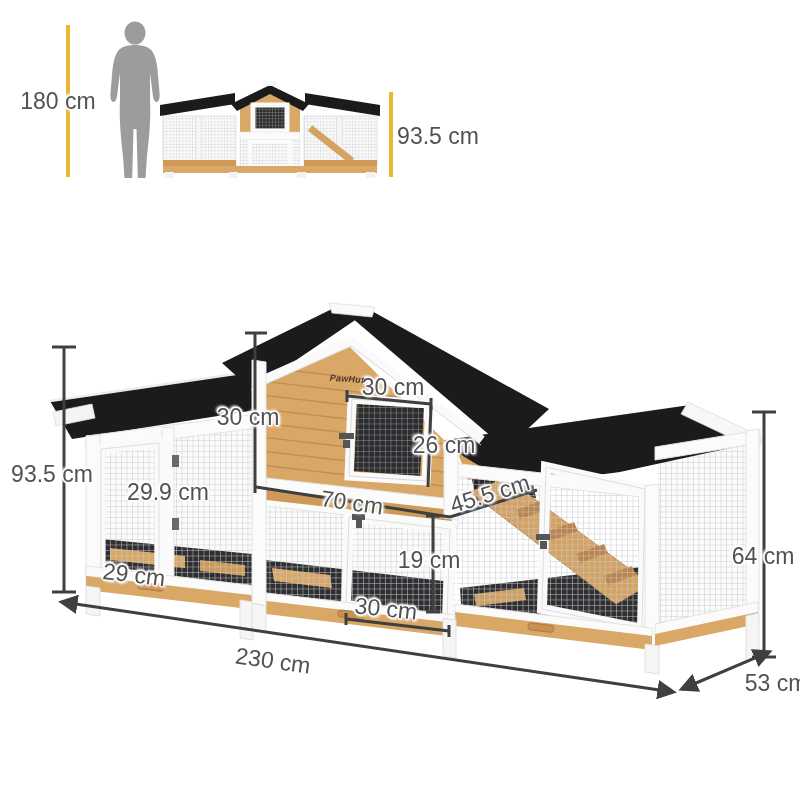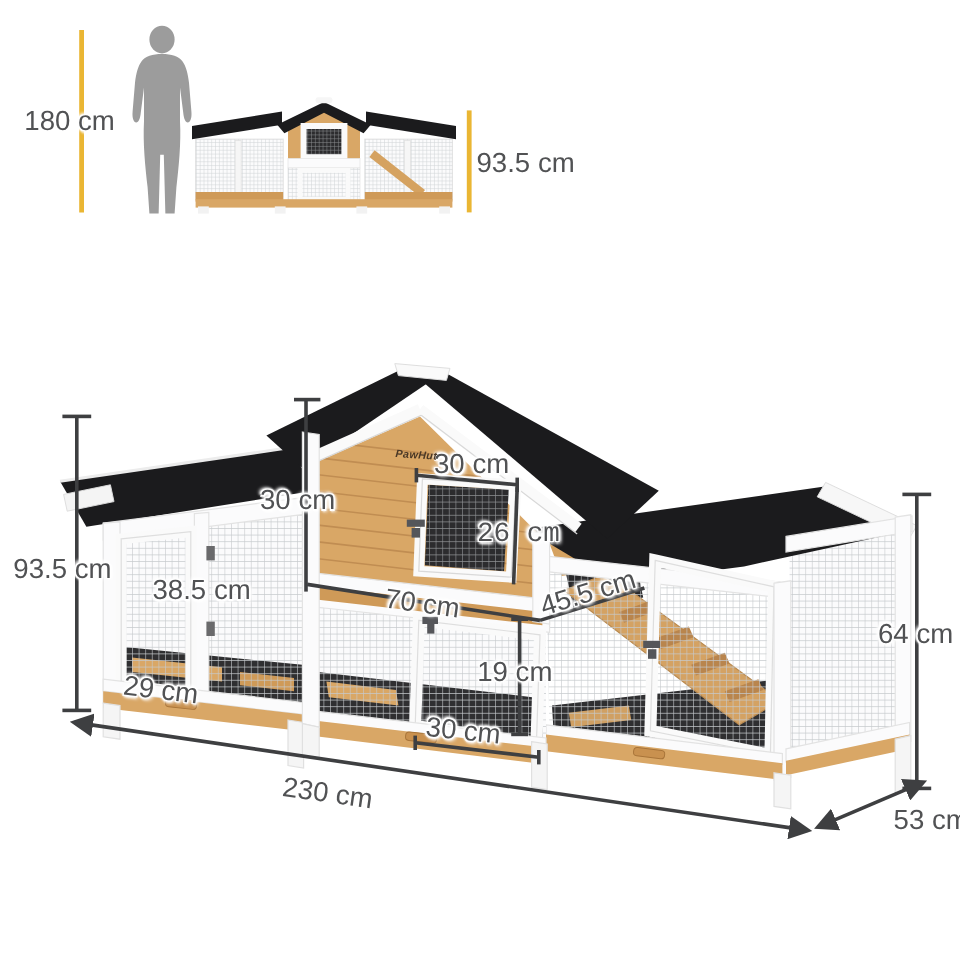--- a/index.html
+++ b/index.html
@@ -245,27 +245,27 @@
 
     <line x1="682" y1="689" x2="769" y2="652" marker-start="url(#arr)" marker-end="url(#arr)"></line>
   </g>
 </svg>
 
 <div class="dim-label" style="left:58px;top:101px;">180 cm</div>
 <div class="dim-label" style="left:438px;top:136px;">93.5 cm</div>
 
 <div class="dim-label" style="left:248px;top:417px;">30 cm</div>
 <div class="dim-label" style="left:393px;top:387px;">30 cm</div>
-<div class="dim-label" style="left:432px;top:445px;font-family:Liberation Mono, monospace;">26 cm</div>
+<div class="dim-label" style="left:444px;top:445px;">26 cm</div>
 <div class="dim-label" style="left:352px;top:503px;transform:translate(-50%,-50%) rotate(8deg);">70 cm</div>
 <div class="dim-label" style="left:490px;top:494px;transform:translate(-50%,-50%) rotate(-17deg);">45.5 cm</div>
-<div class="dim-label" style="left:168px;top:492px;">38.5 cm</div>
+<div class="dim-label" style="left:168px;top:492px;">29.9 cm</div>
 <div class="dim-label" style="left:134px;top:575px;transform:translate(-50%,-50%) rotate(7deg);">29 cm</div>
 <div class="dim-label" style="left:429px;top:560px;">19 cm</div>
 <div class="dim-label" style="left:386px;top:609px;transform:translate(-50%,-50%) rotate(6deg);">30 cm</div>
 <div class="dim-label" style="left:52px;top:474px;">93.5 cm</div>
-<div class="dim-label" style="left:763px;top:528px;">64 cm</div>
+<div class="dim-label" style="left:763px;top:556px;">64 cm</div>
 <div class="dim-label" style="left:273px;top:661px;transform:translate(-50%,-50%) rotate(8deg);">230 cm</div>
 <div class="dim-label" style="left:760px;top:683px;margin-left:16px;">53 cm</div>
 
 <div class="brand" style="left:347px;top:379px;">PawHut</div>
 
 </div>
 
 </body></html>

